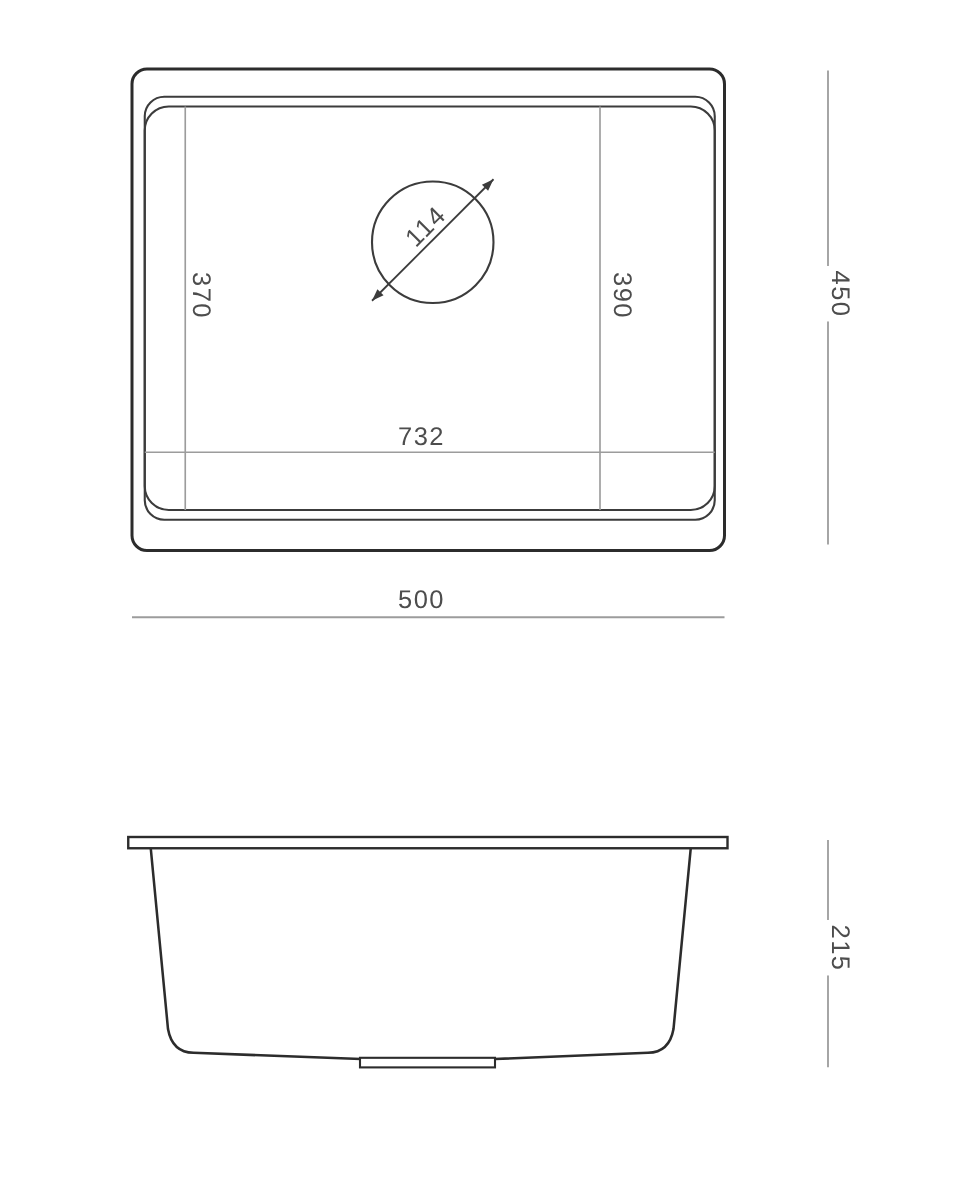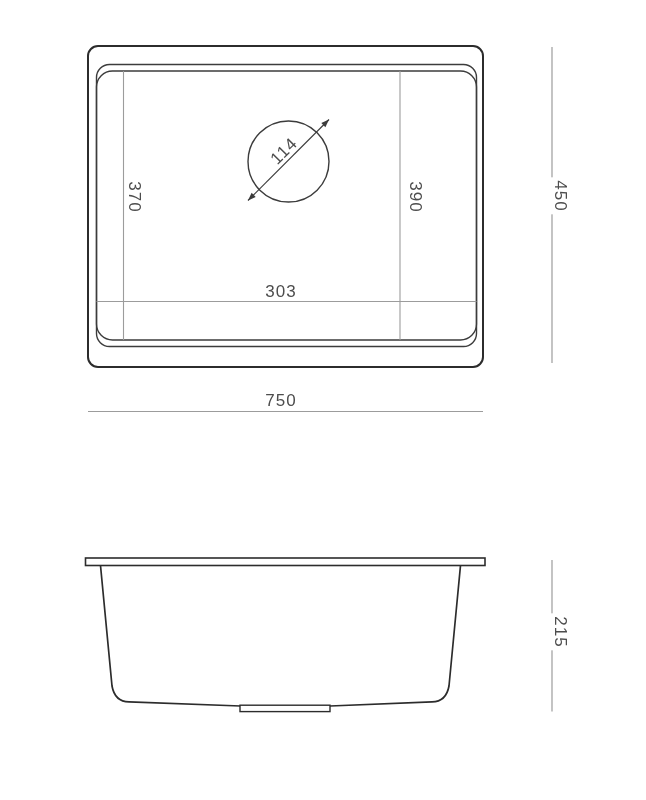--- a/index.html
+++ b/index.html
@@ -65,21 +65,21 @@
       <line x1="552" y1="560" x2="552" y2="711.5" stroke="#9c9c9c" stroke-width="1.2"></line>
     </g>
   </svg>
 
   <div class="dim-label rot45n" style="left:284px;top:151px;">114</div>
 
   <div class="dim-label rot90" style="left:134px;top:197px;">370</div>
 
   <div class="dim-label rot90" style="left:415px;top:197px;">390</div>
 
-  <div class="dim-label" style="left:281px;top:291px;">303</div>
+  <div class="dim-label" style="left:281px;top:291px;">732</div>
 
-  <div class="dim-label" style="left:281px;top:400px;">750</div>
+  <div class="dim-label" style="left:281px;top:400px;">500</div>
 
   <div class="dim-label rot90 line-gap" style="left:560px;top:196px;">450</div>
 
   <div class="dim-label rot90 line-gap" style="left:560px;top:632px;">215</div>
 
 </div>
 
 </body></html>

